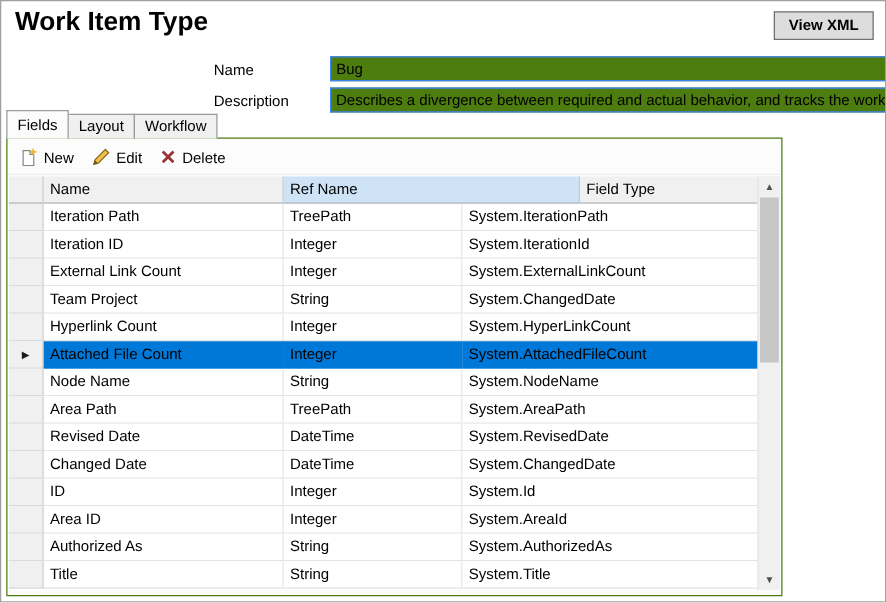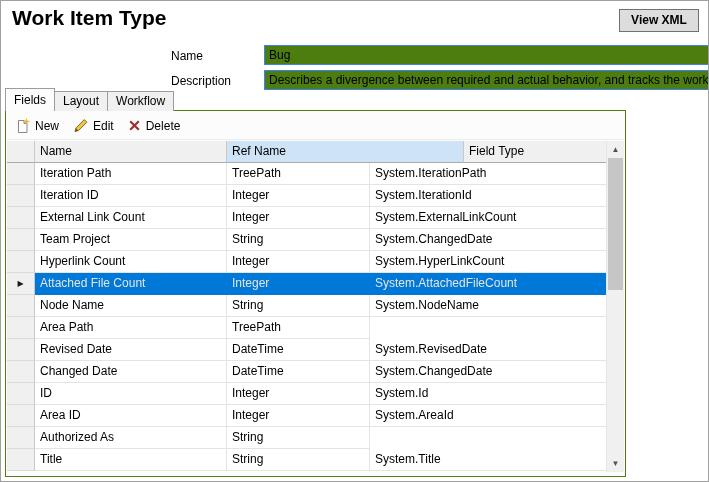--- a/index.html
+++ b/index.html
@@ -40,21 +40,21 @@
   .gh.h-type{width:143px;flex:none;}
   .gh.h-ref{flex:1;}
   .grid-row{display:flex;height:22px;border-radius:10px;}
   .gc{box-sizing:border-box;border-right:1px solid #e4e4e4;border-bottom:1px solid #e4e4e4;line-height:21px;
     padding:0 5px;white-space:nowrap;overflow:hidden;background:#fff;cursor:default;}
   .gc.c-sel{width:28px;flex:none;background:#f0f0f0;border-right:1px solid #c9c9c9;border-bottom:1px solid #dadada;
     display:flex;align-items:center;justify-content:center;padding:0;}
   .gc.c-name{width:192px;flex:none;}
   .gc.c-type{width:143px;flex:none;}
   .gc.c-ref{flex:1;}
-  .grid-row.selected .gc:not(.c-sel){background:var(--sel-color,#0078d7);color:#e5e5e5;
+  .grid-row.selected .gc:not(.c-sel){background:var(--sel-color,#0078d7);color:#000000;
     border-right-color:var(--sel-color,#0078d7);border-bottom-color:var(--sel-color,#0078d7);}
   .row-arrow{font-size:8px;color:#1a1a1a;line-height:1;}
   
   .scrollbar{position:absolute;right:0;top:0;bottom:0;width:17px;background:#f0f0f0;border-left:1px solid #e6e6e6;}
   .sb-btn{position:absolute;left:0;width:17px;height:17px;display:flex;align-items:center;justify-content:center;
     font-size:8px;color:#505050;background:#f0f0f0;cursor:default;}
   .sb-up{top:0;}
   .sb-down{bottom:0;}
   .sb-thumb{position:absolute;left:1px;width:15px;top:17px;height:132px;background:#c6c6c6;cursor:default;}
 </style>
@@ -160,20 +160,21 @@
             <div class="grid-row">
               <div class="gc c-sel"></div>
               <div class="gc c-name">Node Name</div>
               <div class="gc c-type">String</div>
               <div class="gc c-ref">System.NodeName</div>
             </div>
             <div class="grid-row">
               <div class="gc c-sel"></div>
               <div class="gc c-name">Area Path</div>
               <div class="gc c-type">TreePath</div>
+              <div class="gc c-ref">System.AreaPath</div>
             </div>
             <div class="grid-row">
               <div class="gc c-sel"></div>
               <div class="gc c-name">Revised Date</div>
               <div class="gc c-type">DateTime</div>
               <div class="gc c-ref">System.RevisedDate</div>
             </div>
             <div class="grid-row">
               <div class="gc c-sel"></div>
               <div class="gc c-name">Changed Date</div>
@@ -189,20 +190,21 @@
             <div class="grid-row">
               <div class="gc c-sel"></div>
               <div class="gc c-name">Area ID</div>
               <div class="gc c-type">Integer</div>
               <div class="gc c-ref">System.AreaId</div>
             </div>
             <div class="grid-row">
               <div class="gc c-sel"></div>
               <div class="gc c-name">Authorized As</div>
               <div class="gc c-type">String</div>
+              <div class="gc c-ref">System.AuthorizedAs</div>
             </div>
             <div class="grid-row">
               <div class="gc c-sel"></div>
               <div class="gc c-name">Title</div>
               <div class="gc c-type">String</div>
               <div class="gc c-ref">System.Title</div>
             </div>
           </div>
       </div>
       <div class="scrollbar">

